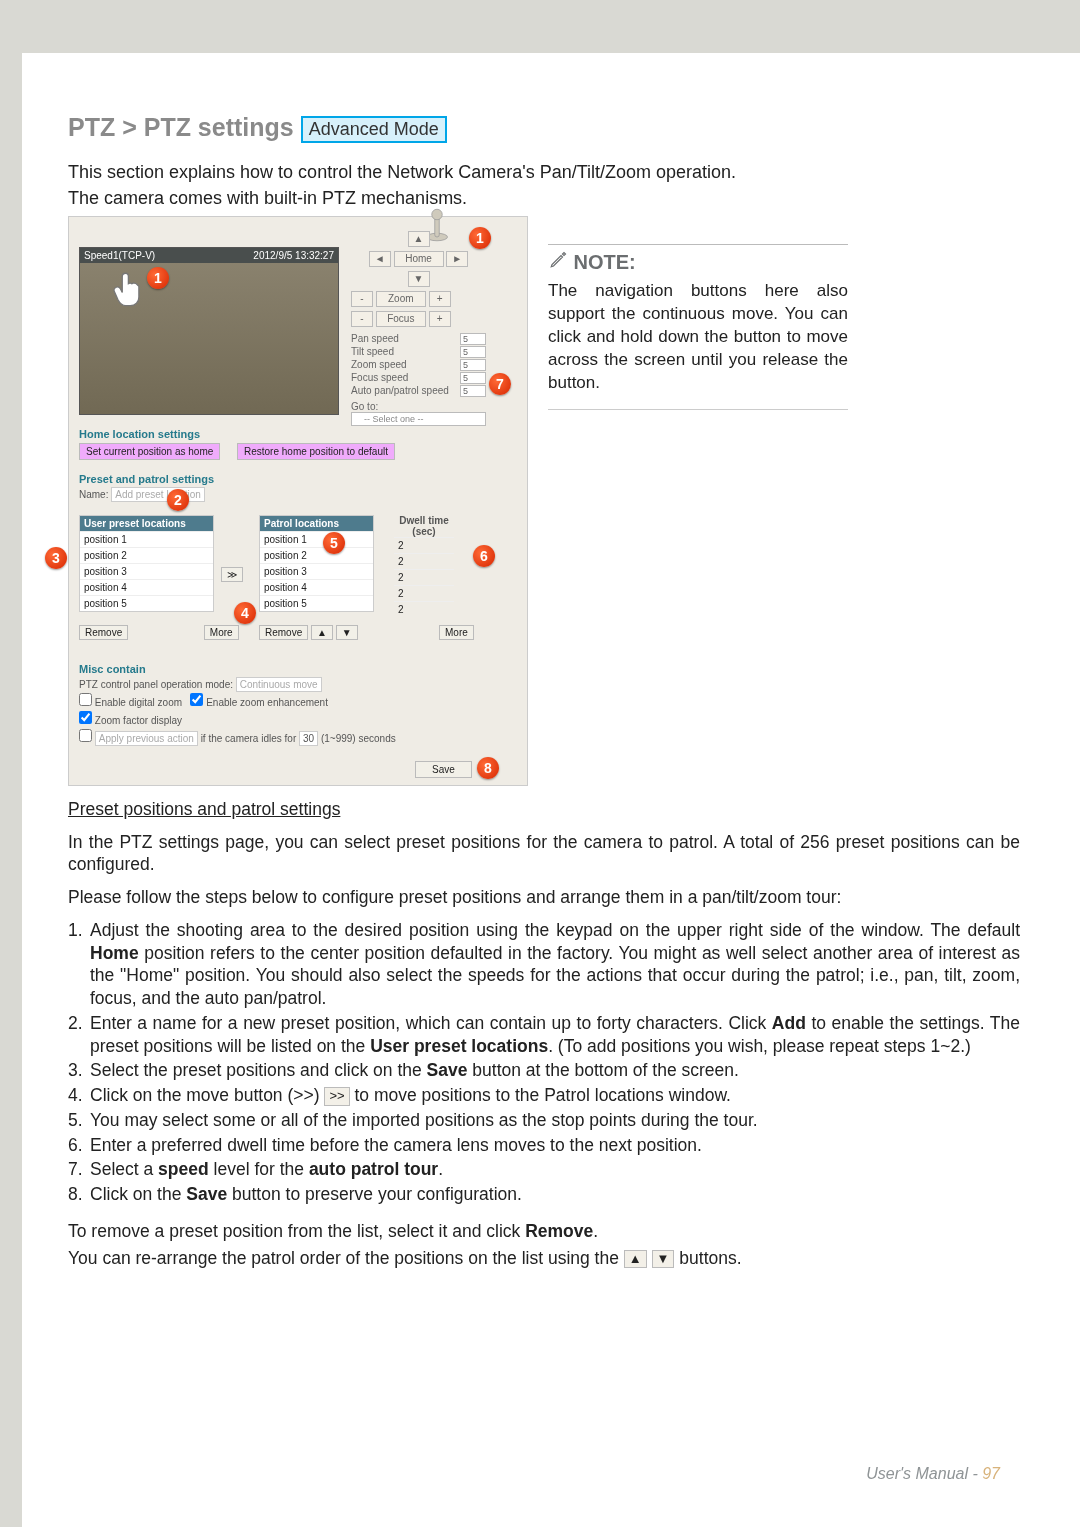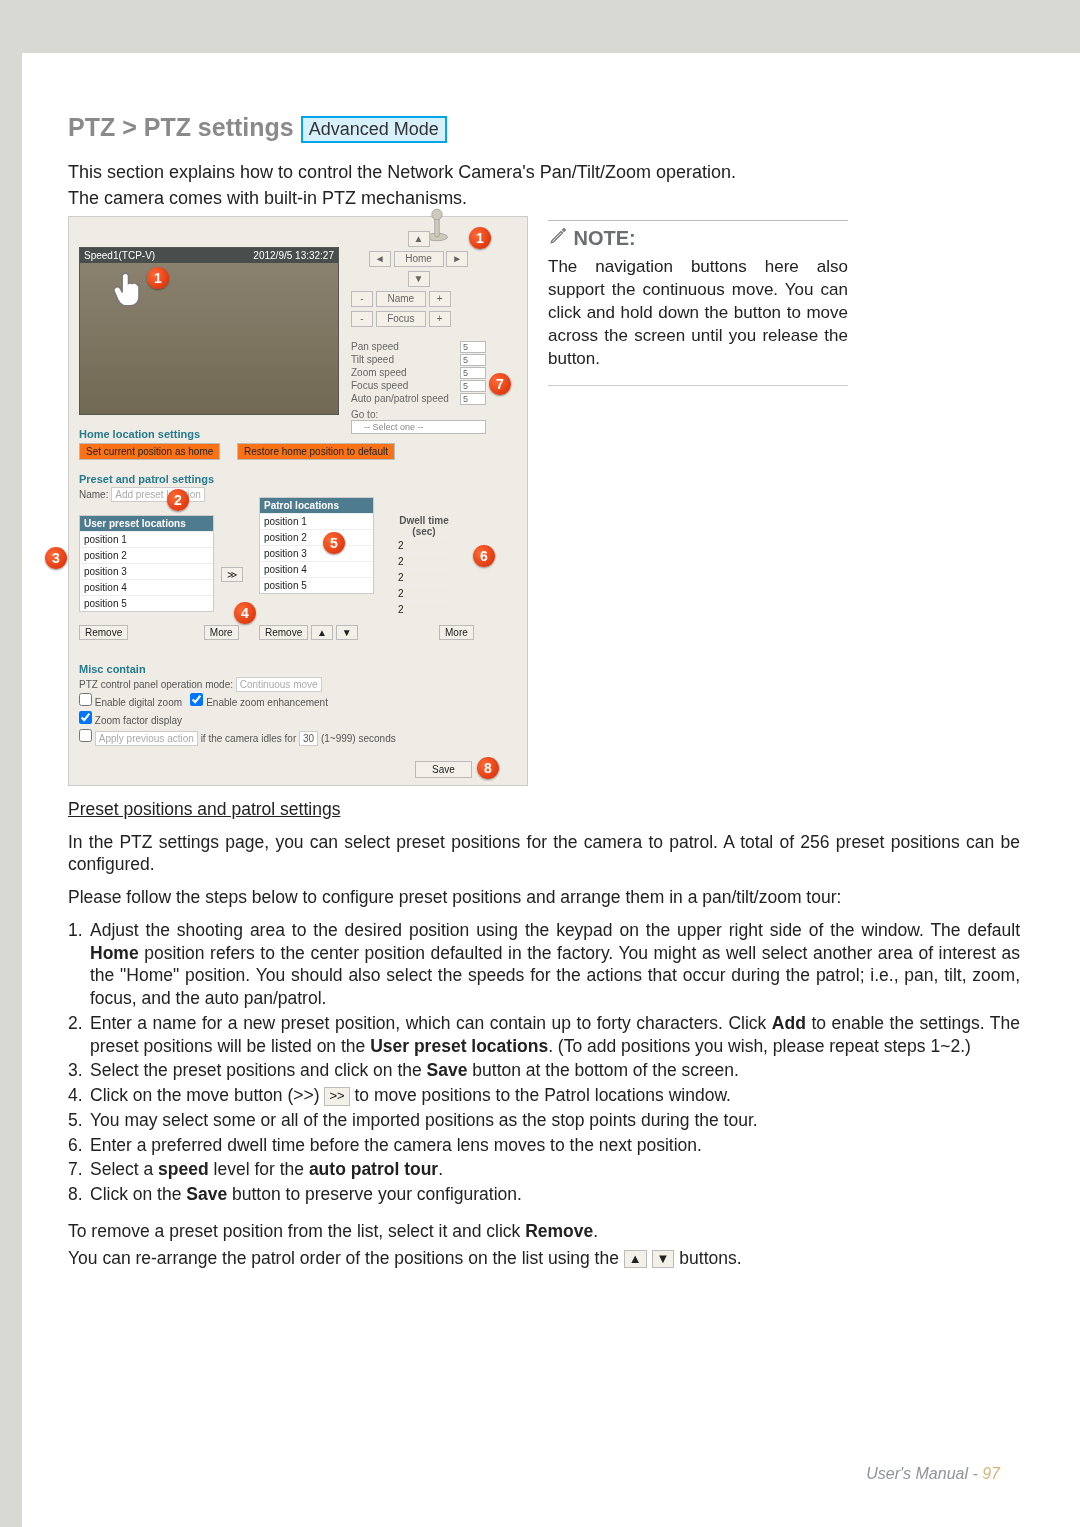--- a/index.html
+++ b/index.html
@@ -84,31 +84,31 @@
     display: flex;
     justify-content: space-between;
   }
   .hand-icon {
     position: absolute; top: 20px; left: 30px;
     width: 42px; height: 42px;
   }
   .section-label { color: #257a8c; font-weight: bold; font-size: 11px; }
   .home-row { position:absolute; top:211px; left:10px; right:10px; }
   .subbtn {
-    display:inline-block; font-size:10px; background:#f97316; border:1px solid #bbb; padding:2px 6px;
+    display:inline-block; font-size:10px; background:#f0abfc; border:1px solid #bbb; padding:2px 6px;
   }
   .preset-block { position:absolute; top:256px; left:10px; right:10px; }
   .lbl { font-size:10px; color:#555; }
   .inp { font-size:10px; color:#aaa; border:1px solid #ccc; background:#fff; padding:1px 3px; width:90px;}
   .col { position:absolute; }
   .listcol { border:1px solid #ccc; background:#fff; font-size:10px; }
   .listcol .hdr { background:#4e7b8d; color:#fff; padding:2px 4px; font-weight:bold; }
   .listcol .row { padding:2px 4px; border-top:1px solid #eee; }
   .preset-list { top:298px; left:10px; width:135px; }
-  .patrol-list { top:280px; left:190px; width:115px; }
+  .patrol-list { top:298px; left:190px; width:115px; }
   .dwell-col   { top:298px; left:325px; width:60px; }
   .dwell-col .val { padding:2px 4px; border-top:1px solid #eee; text-align:left; }
   .ctrl-row { position:absolute; font-size:10px; }
   .ctrl-row .sq { display:inline-block; border:1px solid #bbb; background:#f2f0e8; padding:1px 5px; }
   .misc { position:absolute; top:446px; left:10px; right:10px; font-size:10px; color:#555; }
 
   .callout {
     position: absolute;
     width: 22px; height: 22px;
     border-radius: 50%;
@@ -128,28 +128,29 @@
     width: 135px;
     font-size: 10px;
     color: #666;
   }
   .ptz-panel .navbtn {
     display:inline-block; width:22px; height:16px; border:1px solid #bbb;
     background:#f4f0e7; text-align:center; line-height:14px; font-size:10px;
   }
   .ptz-panel .big { width:50px; }
   .ptz-panel .rowp { margin-bottom:4px; white-space:nowrap;}
-  .speed-rows { margin-top:14px; }
+  .speed-rows { margin-top:6px; }
   .speed-rows div { display:flex; justify-content:space-between; margin:1px 0; }
   .sel { border:1px solid #bbb; background:#fff; width:26px; font-size:9px; padding:0 2px;}
   .goto { margin-top:4px; }
   .gotosel { display:block; width:100%; border:1px solid #bbb; background:#fff; font-size:9px; padding:1px 12px; color:#888;}
 
   .note-box {
     width: 300px;
+    margin-top: 24px;
   }
   .note-title {
     font-size: 20px;
     font-weight: bold;
     color: #6b6e70;
     border-top: 1px solid #bbb;
     padding-top: 6px;
     margin-bottom: 6px;
   }
   .note-title .pen {
@@ -227,21 +228,21 @@
           <div class="rowp" style="text-align:center">
             <span class="navbtn">◄</span>
             <span class="navbtn big">Home</span>
             <span class="navbtn">►</span>
           </div>
           <div class="rowp" style="text-align:center">
             <span class="navbtn">▼</span>
           </div>
           <div class="rowp">
             <span class="navbtn">-</span>
-            <span class="navbtn big">Name</span>
+            <span class="navbtn big">Zoom</span>
             <span class="navbtn">+</span>
           </div>
           <div class="rowp">
             <span class="navbtn">-</span>
             <span class="navbtn big">Focus</span>
             <span class="navbtn">+</span>
           </div>
           <div class="speed-rows">
             <div>
                 <span>Pan speed</span>

